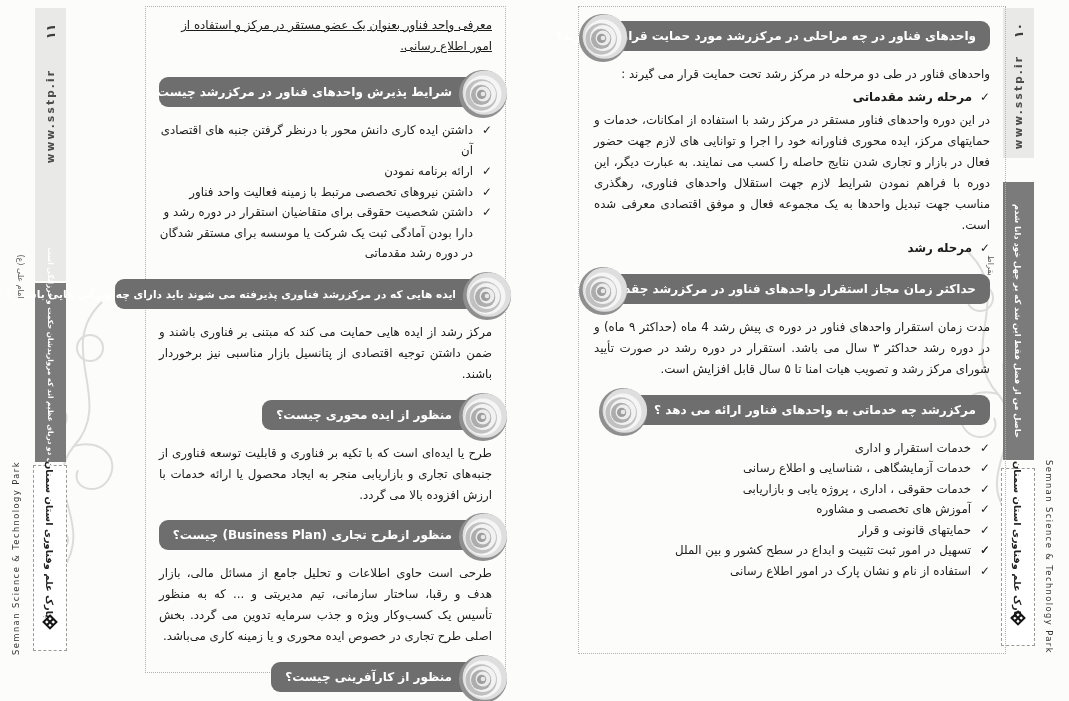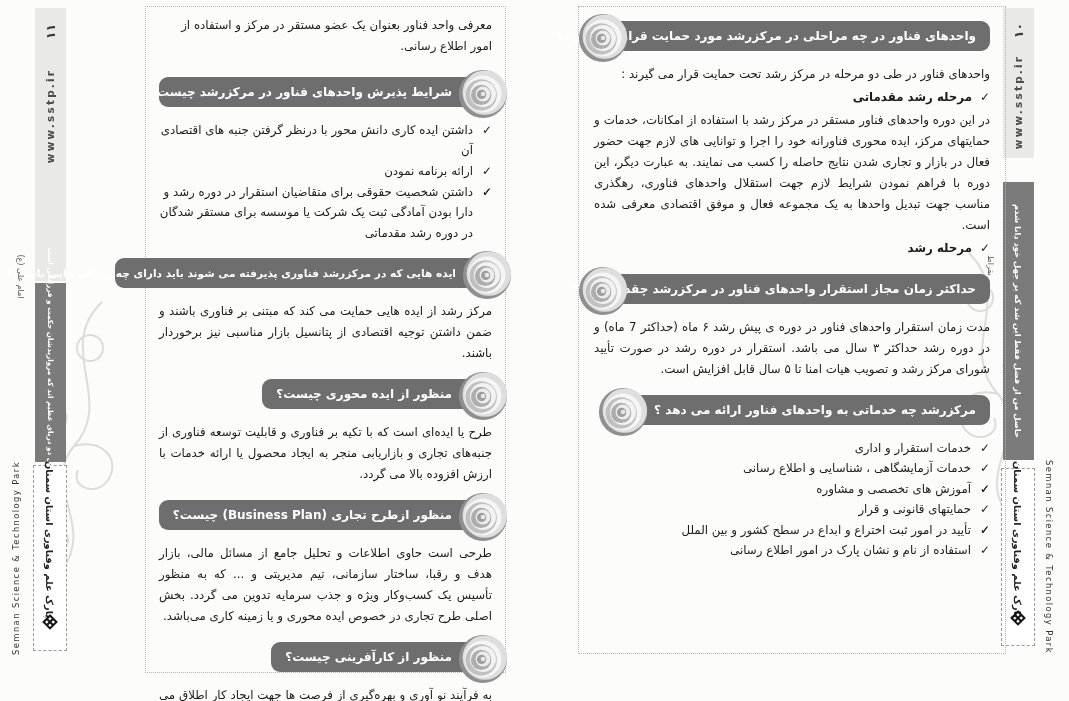--- a/index.html
+++ b/index.html
@@ -17,21 +17,21 @@
   .content{
     position:absolute;box-sizing:border-box;
     border:1px dotted #b2b2b0;
     direction:rtl;text-align:right;
     z-index:2;
   }
   #page-left .content{left:145px;top:6px;width:361px;height:667px;padding:8px 13px 6px;}
   #page-right .content{left:44px;top:6px;width:428px;height:648px;padding:12px 15px 6px;}
 
   .pline{margin:0 0 2px;font-size:11.8px;line-height:1.78;text-align:justify;}
-  .pline.intro{text-align:right;margin-bottom:20px;}
+  .pline.intro{text-align:right;margin-bottom:20px;text-decoration:underline;}
   .check-line{font-weight:bold;text-align:right;}
   .ckmark{font-weight:bold;margin-left:4px;}
 
   
   .qrow{position:relative;margin:15px 0 13px;}
   .qrow.first{margin-top:2px;}
   .qbar{
     position:relative;display:inline-block;box-sizing:border-box;
     background:#6e6e6e;color:#fff;font-weight:bold;
     font-size:12px;line-height:26px;border-radius:9px;
@@ -135,21 +135,21 @@
                 <circle cx="25" cy="28" r="11" fill="#adadad"></circle>
                 <circle cx="27" cy="27" r="8" fill="#ececec"></circle>
                 <circle cx="25.5" cy="27.5" r="5" fill="#9d9d9d"></circle>
                 <circle cx="27" cy="27" r="2.5" fill="#e7e7e7"></circle>
               </svg>
             </span></div>
         </div>
         <ul class="cl">
           <li><span class="ck">✓</span><span>داشتن ایده کاری دانش محور با درنظر گرفتن جنبه های اقتصادی آن</span></li>
           <li><span class="ck">✓</span><span>ارائه برنامه نمودن</span></li>
-          <li><span class="ck">✓</span></li>
+          <li><span class="ck">✓</span><span>داشتن نیروهای تخصصی مرتبط با زمینه فعالیت واحد فناور</span></li>
           <li><span class="ck">✓</span><span>داشتن شخصیت حقوقی برای متقاضیان استقرار در دوره رشد و دارا بودن آمادگی ثبت یک شرکت یا موسسه برای مستقر شدگان در دوره رشد مقدماتی</span></li>
         </ul>
         <div class="qrow xwide">
           <div class="qbar">ایده هایی که در مرکزرشد فناوری پذیرفته می شوند باید دارای چه ویژگی هایی باشند ؟<span class="qicon">
               <svg viewBox="0 0 54 54" width="50" height="50">
                 <circle cx="27" cy="27" r="26" fill="#8f8f8f"></circle>
                 <circle cx="29" cy="25.5" r="24" fill="#dedede"></circle>
                 <circle cx="27" cy="27" r="20" fill="#f5f5f5"></circle>
                 <circle cx="25" cy="28" r="17" fill="#c0c0c0"></circle>
                 <circle cx="27" cy="27" r="14" fill="#f2f2f2"></circle>
@@ -280,39 +280,39 @@
                 <circle cx="27" cy="27" r="20" fill="#f5f5f5"></circle>
                 <circle cx="25" cy="28" r="17" fill="#c0c0c0"></circle>
                 <circle cx="27" cy="27" r="14" fill="#f2f2f2"></circle>
                 <circle cx="25" cy="28" r="11" fill="#adadad"></circle>
                 <circle cx="27" cy="27" r="8" fill="#ececec"></circle>
                 <circle cx="25.5" cy="27.5" r="5" fill="#9d9d9d"></circle>
                 <circle cx="27" cy="27" r="2.5" fill="#e7e7e7"></circle>
               </svg>
             </span></div>
         </div>
-        <p class="pline">مدت زمان استقرار واحدهای فناور در دوره ی پیش رشد ۶ ماه (حداکثر 7 ماه) و در دوره رشد حداکثر ۳ سال می باشد. استقرار در دوره رشد در صورت تأیید شورای مرکز رشد و تصویب هیات امنا تا ۵ سال قابل افزایش است.</p>
+        <p class="pline">مدت زمان استقرار واحدهای فناور در دوره ی پیش رشد 4 ماه (حداکثر ۹ ماه) و در دوره رشد حداکثر ۳ سال می باشد. استقرار در دوره رشد در صورت تأیید شورای مرکز رشد و تصویب هیات امنا تا ۵ سال قابل افزایش است.</p>
         <div class="qrow short"><div class="qbar">مرکزرشد چه خدماتی به واحدهای فناور ارائه می دهد ؟<span class="qicon">
               <svg viewBox="0 0 54 54" width="50" height="50">
                 <circle cx="27" cy="27" r="26" fill="#8f8f8f"></circle>
                 <circle cx="29" cy="25.5" r="24" fill="#dedede"></circle>
                 <circle cx="27" cy="27" r="20" fill="#f5f5f5"></circle>
                 <circle cx="25" cy="28" r="17" fill="#c0c0c0"></circle>
                 <circle cx="27" cy="27" r="14" fill="#f2f2f2"></circle>
                 <circle cx="25" cy="28" r="11" fill="#adadad"></circle>
                 <circle cx="27" cy="27" r="8" fill="#ececec"></circle>
                 <circle cx="25.5" cy="27.5" r="5" fill="#9d9d9d"></circle>
                 <circle cx="27" cy="27" r="2.5" fill="#e7e7e7"></circle>
               </svg>
             </span></div></div>
         <ul class="cl">
           <li><span class="ck">✓</span><span>خدمات استقرار و اداری</span></li>
           <li><span class="ck">✓</span><span>خدمات آزمایشگاهی ، شناسایی و اطلاع رسانی</span></li>
-          <li><span class="ck">✓</span></li>
+          <li><span class="ck">✓</span><span>خدمات حقوقی ، اداری ، پروژه یابی و بازاریابی</span></li>
           <li><span class="ck">✓</span><span>آموزش های تخصصی و مشاوره</span></li>
           <li><span class="ck">✓</span><span>حمایتهای قانونی و قرار</span></li>
           <li><span class="ck">✓</span></li>
-          <li><span class="ck">✓</span><span>تأیید در امور ثبت اختراع و ابداع در سطح کشور و بین الملل</span></li>
+          <li><span class="ck">✓</span><span>تسهیل در امور ثبت تثبیت و ابداع در سطح کشور و بین الملل</span></li>
           <li><span class="ck">✓</span><span>استفاده از نام و نشان پارک در امور اطلاع رسانی</span></li>
         </ul>
       </div>
   </div>
 </div>
 
 </body></html>

